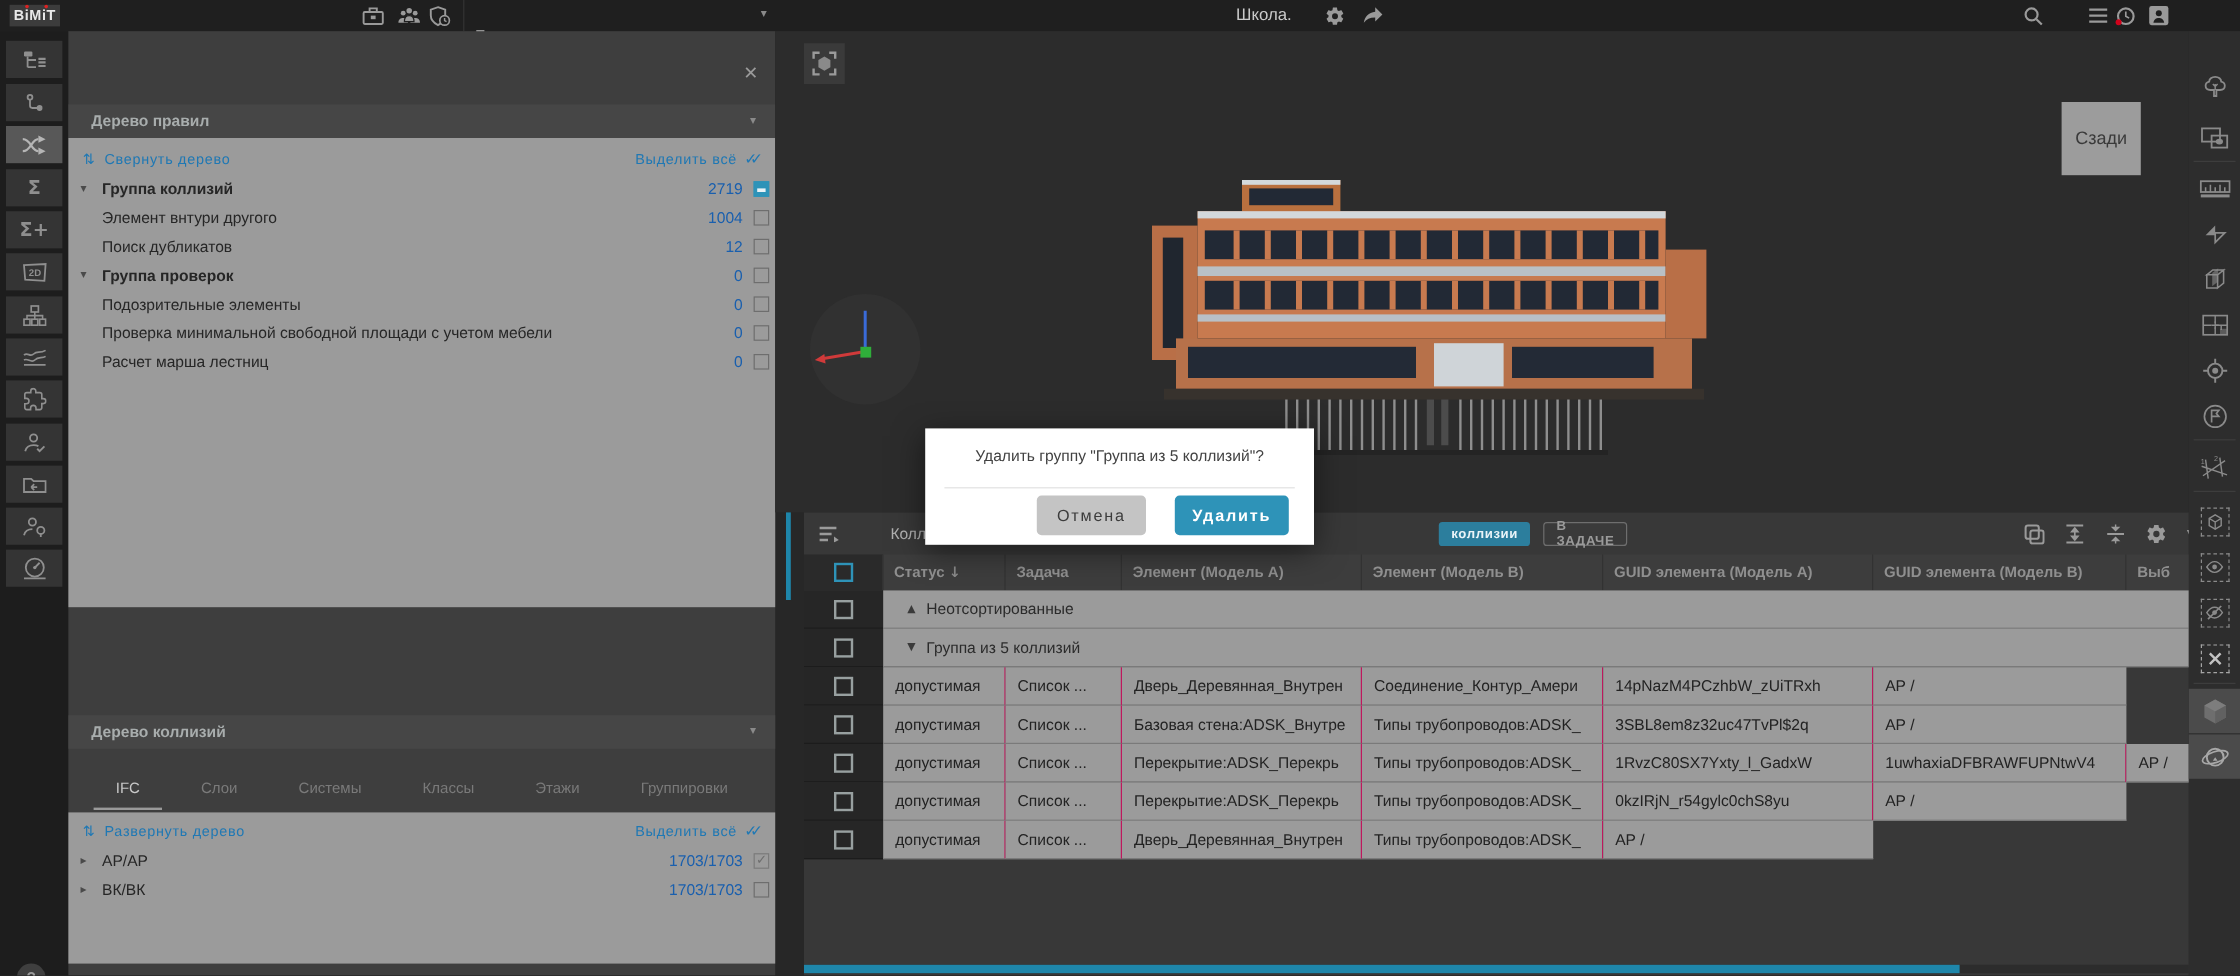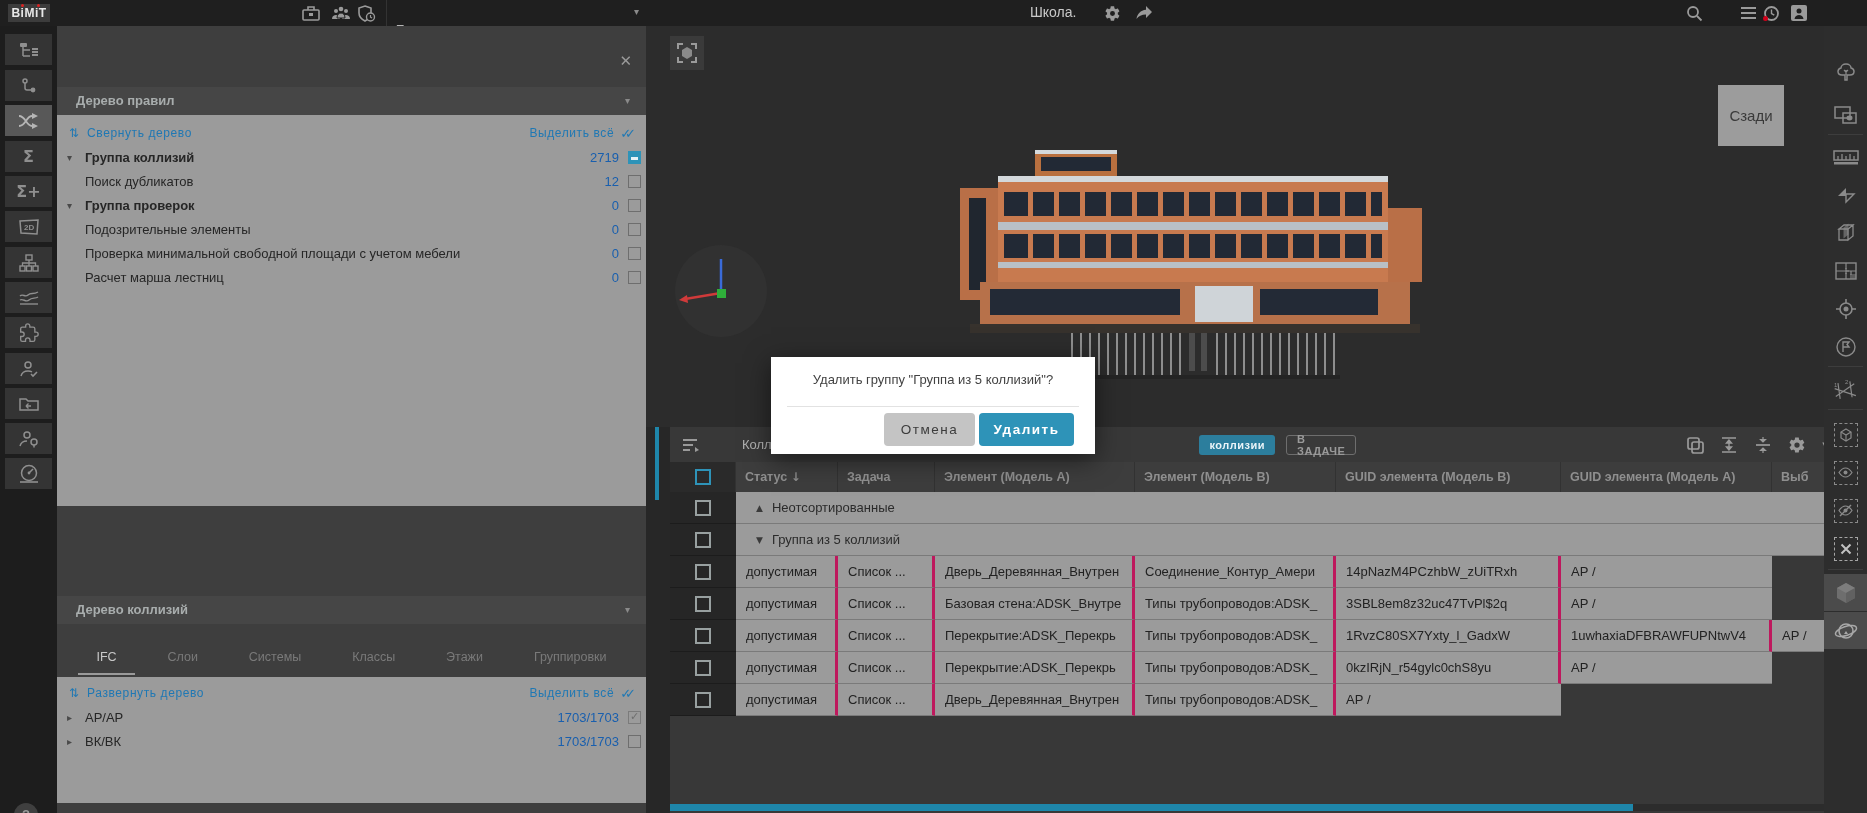--- a/index.html
+++ b/index.html
@@ -92,38 +92,38 @@
   #thead .hc { display:flex; align-items:center; padding:0 9px; overflow:hidden; white-space:nowrap;
     border-right:1px solid #323232; }
   #thead .hc:first-child { background:#2a2a2a; justify-content:center; }
   .rowcb { width:16px; height:16px; border:2px solid #98a0a0; background:transparent; }
   .rowcb.teal { border-color:#2e93b8; }
   .trg { position:absolute; left:0; width:100%; height:32px; }
   .cbcell { background:#262626; display:flex; align-items:center; justify-content:center; border-bottom:1px solid #1c1c1c; }
   .grp { background:#9b9b9b; border-bottom:1px solid #7a7a7a; display:flex; align-items:center;
     color:#2b2b2b; font-size:13px; padding-left:20px; grid-column:2 / 9; }
   .garr { color:#3a3a3a; font-family:"DejaVu Sans",sans-serif; font-size:9px; margin-right:9px; }
-  .dcell { background:#9b9b9b; border-bottom:1px solid #7a7a7a; border-right:3px solid #be185d;
+  .dcell { background:#9b9b9b; border-bottom:1px solid #7a7a7a; border-right:1px solid #be185d;
     display:flex; align-items:center; color:#222; font-size:13px; padding:0 10px; overflow:hidden; white-space:nowrap; }
   #hscroll { position:absolute; left:0; top:377px; width:100%; height:7px; background:#2c2c2c; }
   #hthumb { position:absolute; left:0; top:0; width:963px; height:7px; background:#1e86aa; }
 
   
   #rrail { position:absolute; left:1824px; top:26px; width:43px; height:787px; background:#2d2d2d; }
   .rtile { position:absolute; left:0; width:43px; height:37px; display:flex; align-items:center; justify-content:center; color:#8a8a8a; }
   .rtile.active { background:#4b4b4b; color:#a8a8a8; }
   .rsep { position:absolute; left:4px; width:35px; height:1px; background:#3d3d3d; }
   .dashbox { width:24px; height:24px; border:1px dashed #8a8a8a; display:flex; align-items:center; justify-content:center; }
 
   
   #modal { position:absolute; left:771px; top:357px; width:324px; height:97px; background:#ffffff;
     box-shadow:0 6px 24px rgba(0,0,0,.5); }
   #modal-title { margin-top:15px; text-align:center; color:#424242; font-size:13px; }
   #modal hr { position:absolute; left:16px; right:16px; top:49px; border:none; border-top:1px solid #e2e2e2; }
-  #modal-btns { position:absolute; right:21px; top:56px; display:flex; gap:4px; }
+  #modal-btns { position:absolute; right:21px; top:56px; display:flex; gap:24px; }
   .mbtn { height:33px; border:none; border-radius:4px; font-size:13.5px; letter-spacing:1.5px;
     font-family:"Liberation Sans",sans-serif; }
   #btn-cancel { width:91px; background:#c4c4c4; color:#3c3c3c; }
   #btn-delete { width:95px; background:#2e93b8; color:#ffffff; font-weight:bold; }
 </style>
 </head>
 <body>
 
 <div id="app">
 
@@ -296,20 +296,26 @@
         <span class="udicon">⇅</span>
         <span class="bluelink">Свернуть дерево</span>
         <span class="bluelink sp-right">Выделить всё</span>
         <span class="dbl-check">✓✓</span>
       </div>
       <div class="trow">
         <span class="caret">▾</span>
         <span class="tlabel bold">Группа коллизий</span>
         <span class="tcount">2719</span>
         <span class="cb ind"></span>
+      </div>
+      <div class="trow">
+        <span class="caret"></span>
+        <span class="tlabel">Элемент внтури другого</span>
+        <span class="tcount">1004</span>
+        <span class="cb"></span>
       </div>
       <div class="trow">
         <span class="caret"></span>
         <span class="tlabel">Поиск дубликатов</span>
         <span class="tcount">12</span>
         <span class="cb"></span>
       </div>
       <div class="trow">
         <span class="caret">▾</span>
         <span class="tlabel bold">Группа проверок</span>
@@ -493,22 +499,22 @@
     </div>
 
     <div id="thead" class="grid">
       <div class="hc">
           <span class="rowcb teal"></span>
         </div>
       <div class="hc"><span>Статус</span>&nbsp;<span class="caret-down" style="font-size:12px">↓</span></div>
       <div class="hc">Задача</div>
       <div class="hc">Элемент (Модель A)</div>
       <div class="hc">Элемент (Модель B)</div>
+      <div class="hc">GUID элемента (Модель A)</div>
       <div class="hc">GUID элемента (Модель B)</div>
-      <div class="hc">GUID элемента (Модель A)</div>
       <div class="hc" style="border-right:none">Выб</div>
     </div>
 
     <div class="trg grid" style="top:65px">
       <div class="cbcell">
           <span class="rowcb"></span>
         </div>
       <div class="grp">
           <span class="garr">▲</span>
           <span>Неотсортированные</span>

